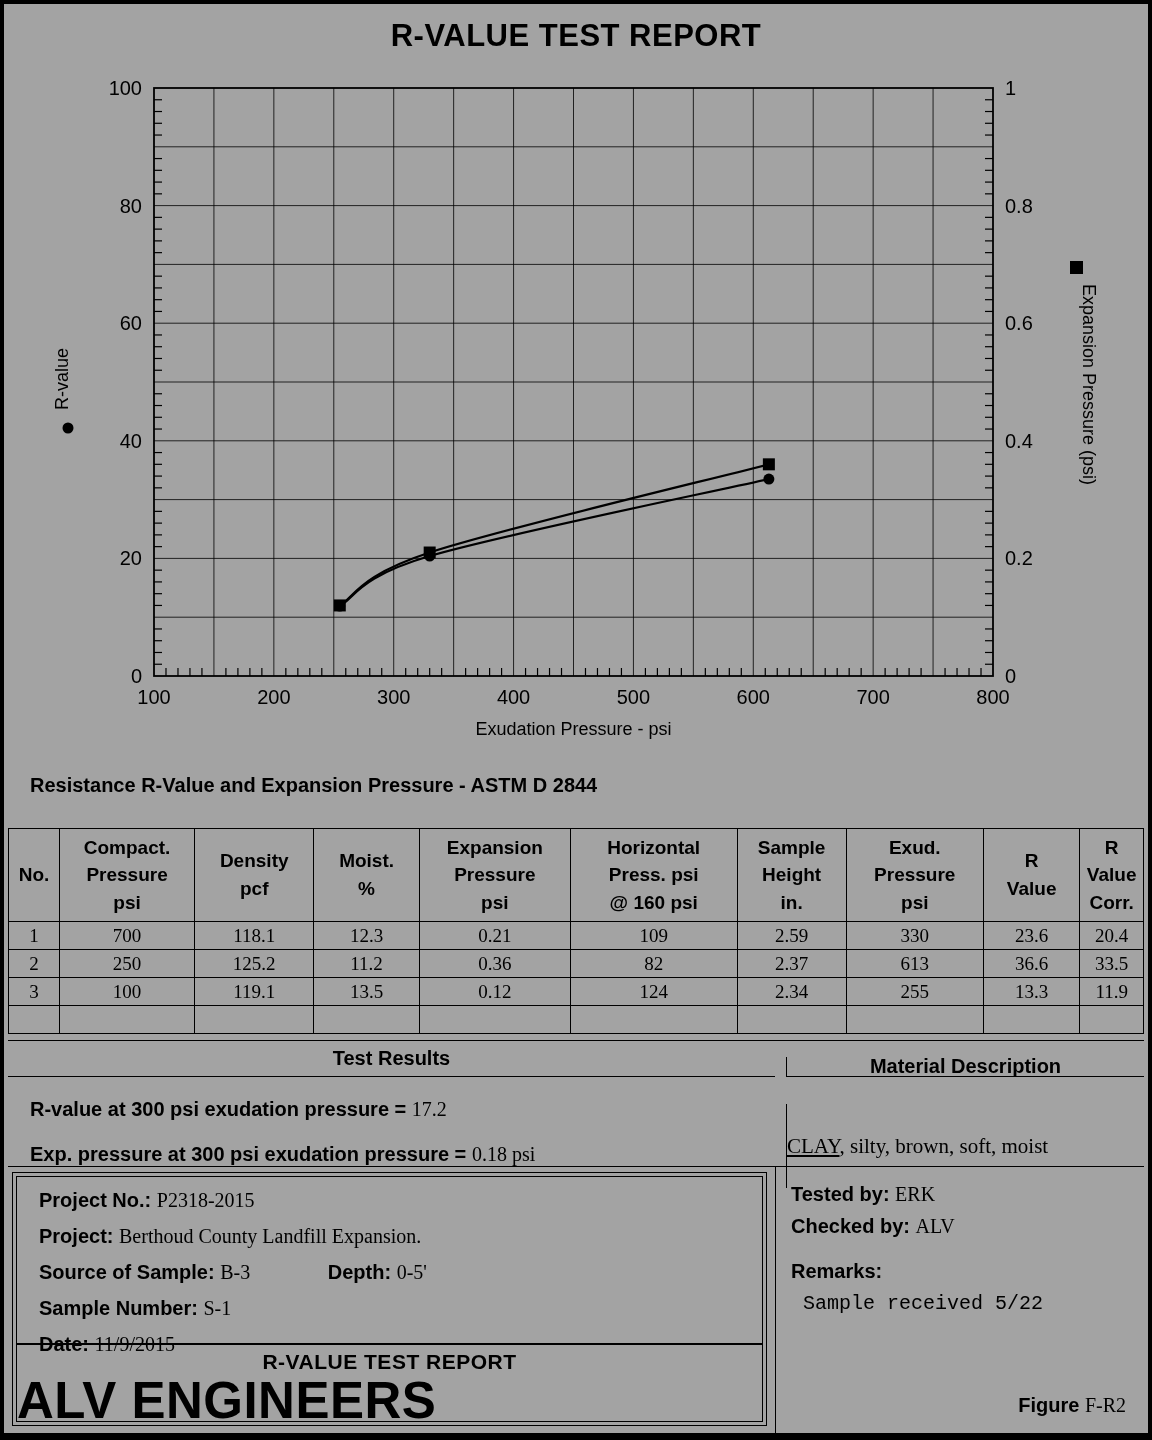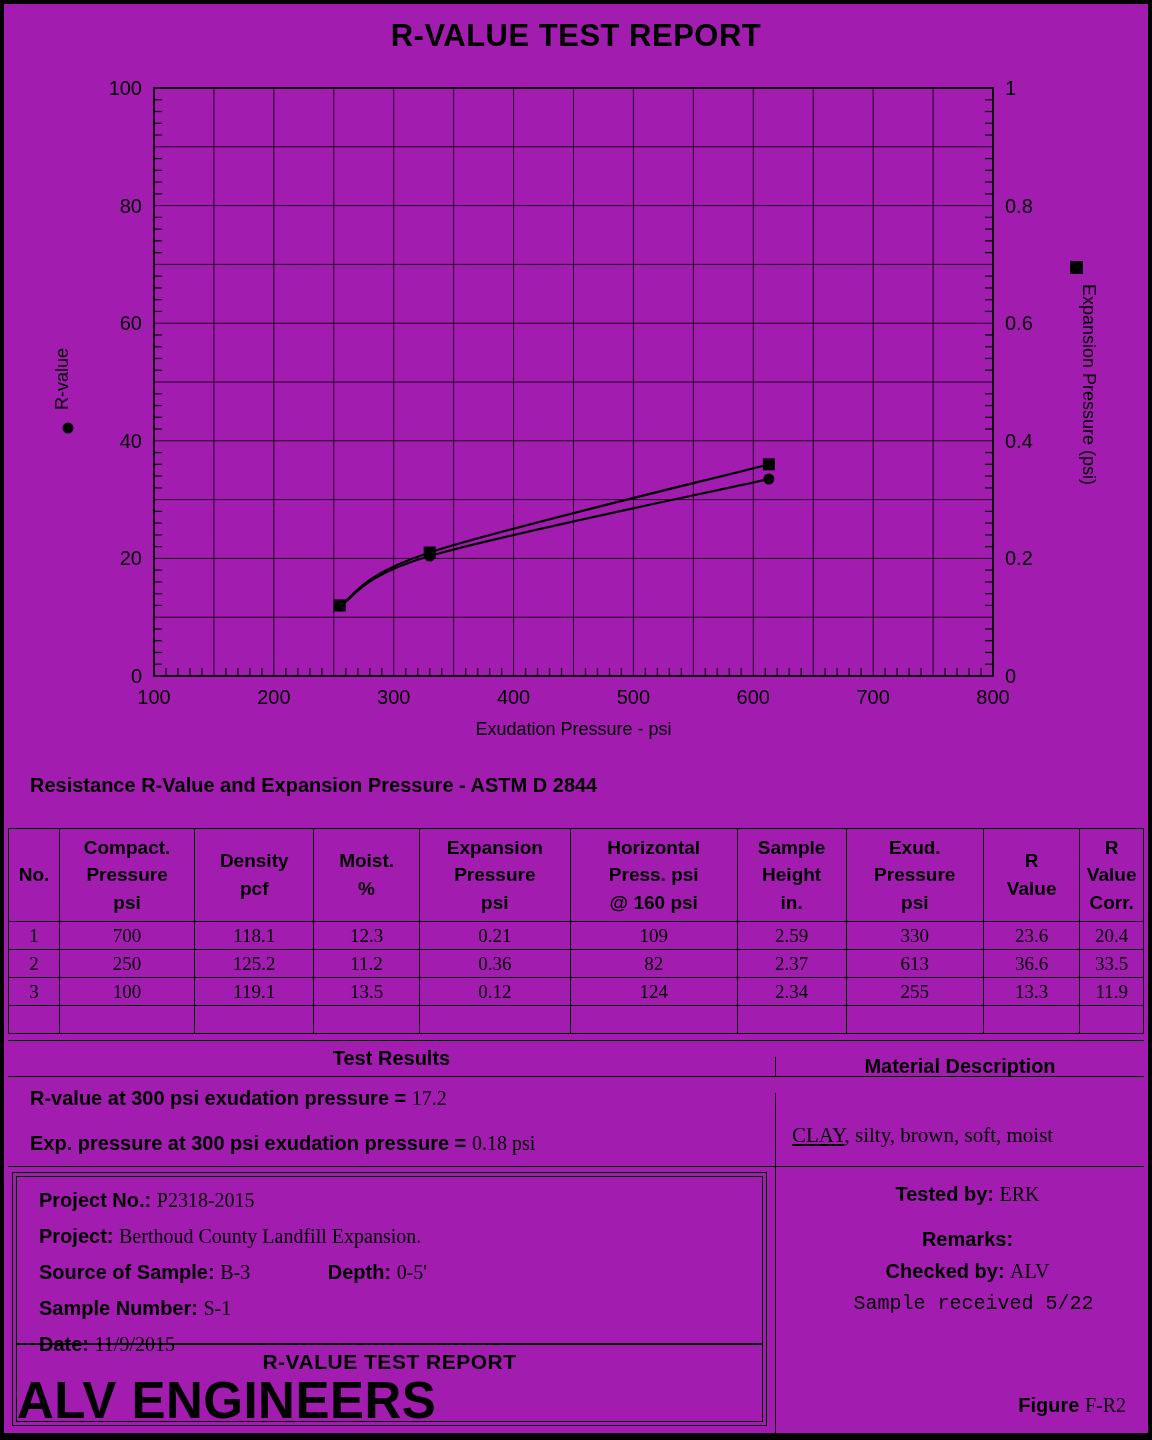--- a/index.html
+++ b/index.html
@@ -1,17 +1,17 @@
 <!DOCTYPE html>
 <html><head>
 <meta charset="utf-8">
 <style>
   html,body{margin:0;padding:0;background:#666;}
   .page{
-    position:relative;width:1152px;height:1440px;background:#a21caf;
+    position:relative;width:1152px;height:1440px;background:#a3a3a3;
     font-family:"Liberation Sans",sans-serif;color:#000;overflow:hidden;
     margin:0 auto;
   }
   .page-border{position:absolute;inset:0;border:4px solid #000;border-bottom-width:7px;pointer-events:none;z-index:50;}
   .report-title{
     position:absolute;top:18px;left:0;width:100%;text-align:center;
     font-size:31px;font-weight:bold;letter-spacing:0.5px;
   }
   #chart-svg{position:absolute;top:60px;left:0;}
   .section-heading{
@@ -29,36 +29,37 @@
   }
   .results-table td{
     font-family:"Liberation Serif",serif;font-size:19px;height:27px;padding:0;
   }
   
   .tr-section{
     position:absolute;top:1040px;left:8px;width:1136px;height:127px;
     border-top:1.5px solid #000;border-bottom:1.5px solid #000;
     display:grid;grid-template-columns:767px 1fr;grid-template-rows:36px 1fr;
     box-sizing:border-box;
+    gap:11px;
   }
   .tr-head{border-bottom:1.5px solid #000;display:flex;align-items:center;justify-content:center;
     font-weight:bold;font-size:20px;}
   .tr-head.right,.tr-body.right{border-left:1.5px solid #000;margin-top:16px;}
   .tr-body.left{padding:10px 0 0 22px;}
   .result-line{margin-bottom:22px;font-size:20px;font-weight:bold;}
   .result-line .value{font-family:"Liberation Serif",serif;font-weight:normal;}
-  .tr-body.right{display:flex;align-items:center;padding-left:16px;
+  .tr-body.right{display:flex;align-items:center;
     font-family:"Liberation Serif",serif;font-size:21px;}
   .material-primary{text-decoration:underline;}
   
   .bottom-section{
     position:absolute;top:1167px;left:8px;width:1136px;height:266px;
     display:grid;grid-template-columns:767px 1fr;box-sizing:border-box;
   }
-  .bottom-right{border-left:1.5px solid #000;position:relative;padding:16px 0 0 15px;text-align:center;}
+  .bottom-right{border-left:1.5px solid #000;position:relative;padding:16px 0 0 15px;}
   .project-box{
     position:absolute;top:5px;left:4px;width:755px;height:254px;
     border:1px solid #000;padding:3px;box-sizing:border-box;
   }
   .project-box-inner{
     width:100%;height:100%;border:1px solid #000;box-sizing:border-box;
     position:relative;padding:12px 0 12px 22px;
   }
   .info-line{margin-bottom:13px;font-size:20px;font-weight:bold;}
   .info-line .value{font-family:"Liberation Serif",serif;font-weight:normal;}
@@ -426,25 +427,25 @@
           <div class="footer-report-title">R-VALUE TEST REPORT</div>
           <div class="company-name">ALV ENGINEERS</div>
         </div>
       </div>
     </div>
     <div class="bottom-right">
       <div class="signoff-line">
         <span>Tested by:</span>
         <span class="value">ERK</span>
       </div>
-      <div class="signoff-line remarks-label">Remarks:</div>
       <div class="signoff-line">
         <span>Checked by:</span>
         <span class="value">ALV</span>
       </div>
+      <div class="signoff-line remarks-label">Remarks:</div>
       <div class="remarks-text">Sample received 5/22</div>
       <div class="figure-tag">
         <span>Figure</span>
         <span class="value">F-R2</span>
       </div>
     </div>
   </div>
 </div>
 
 </body></html>

